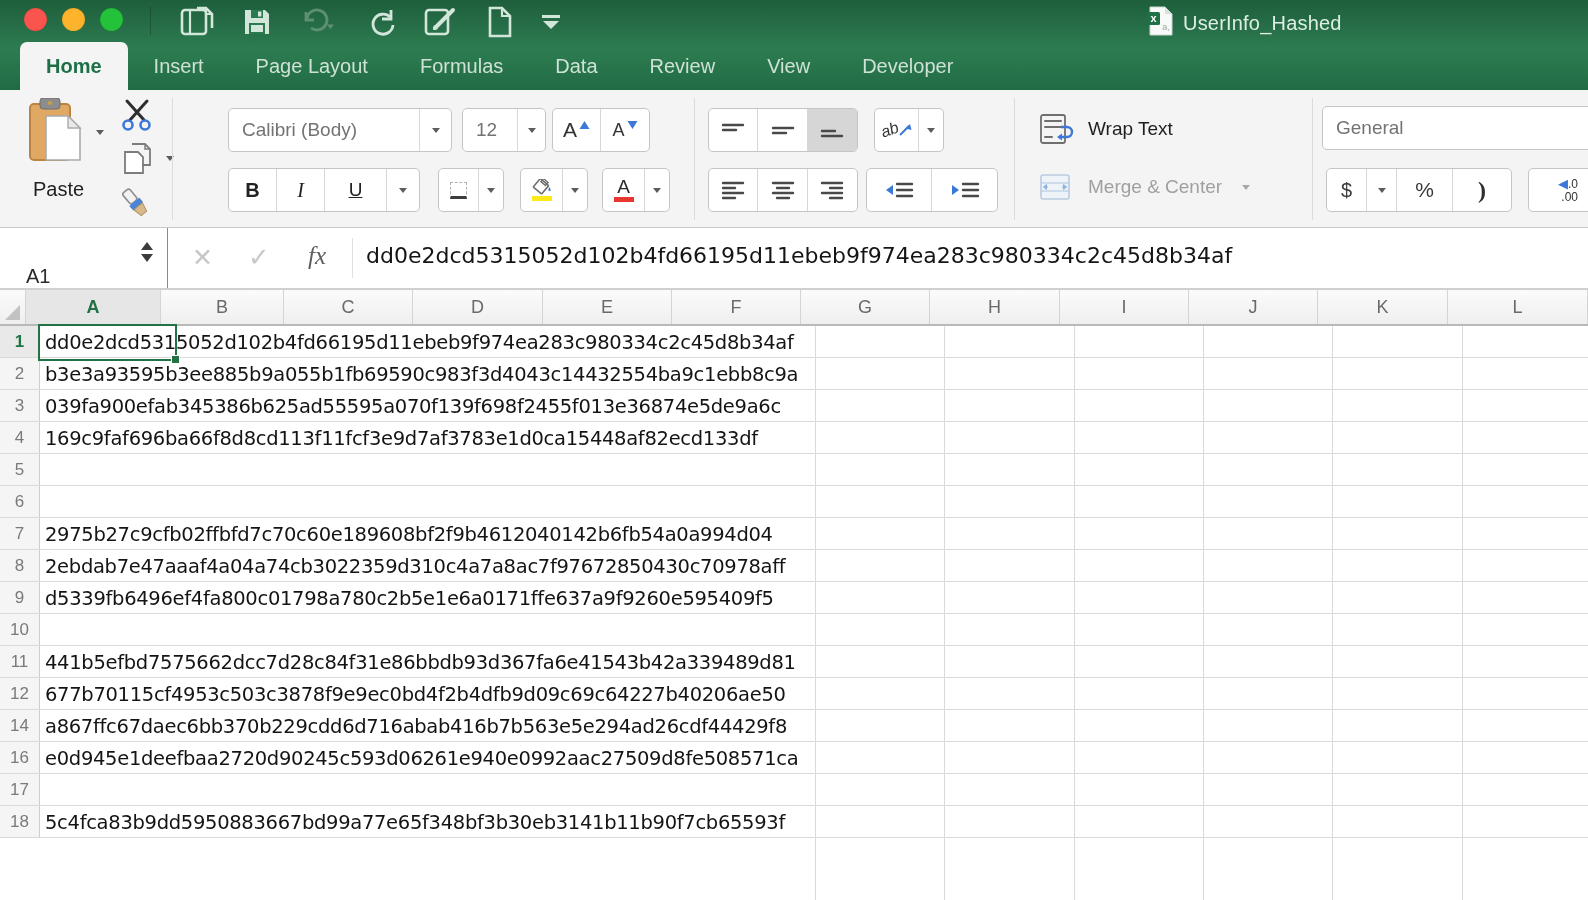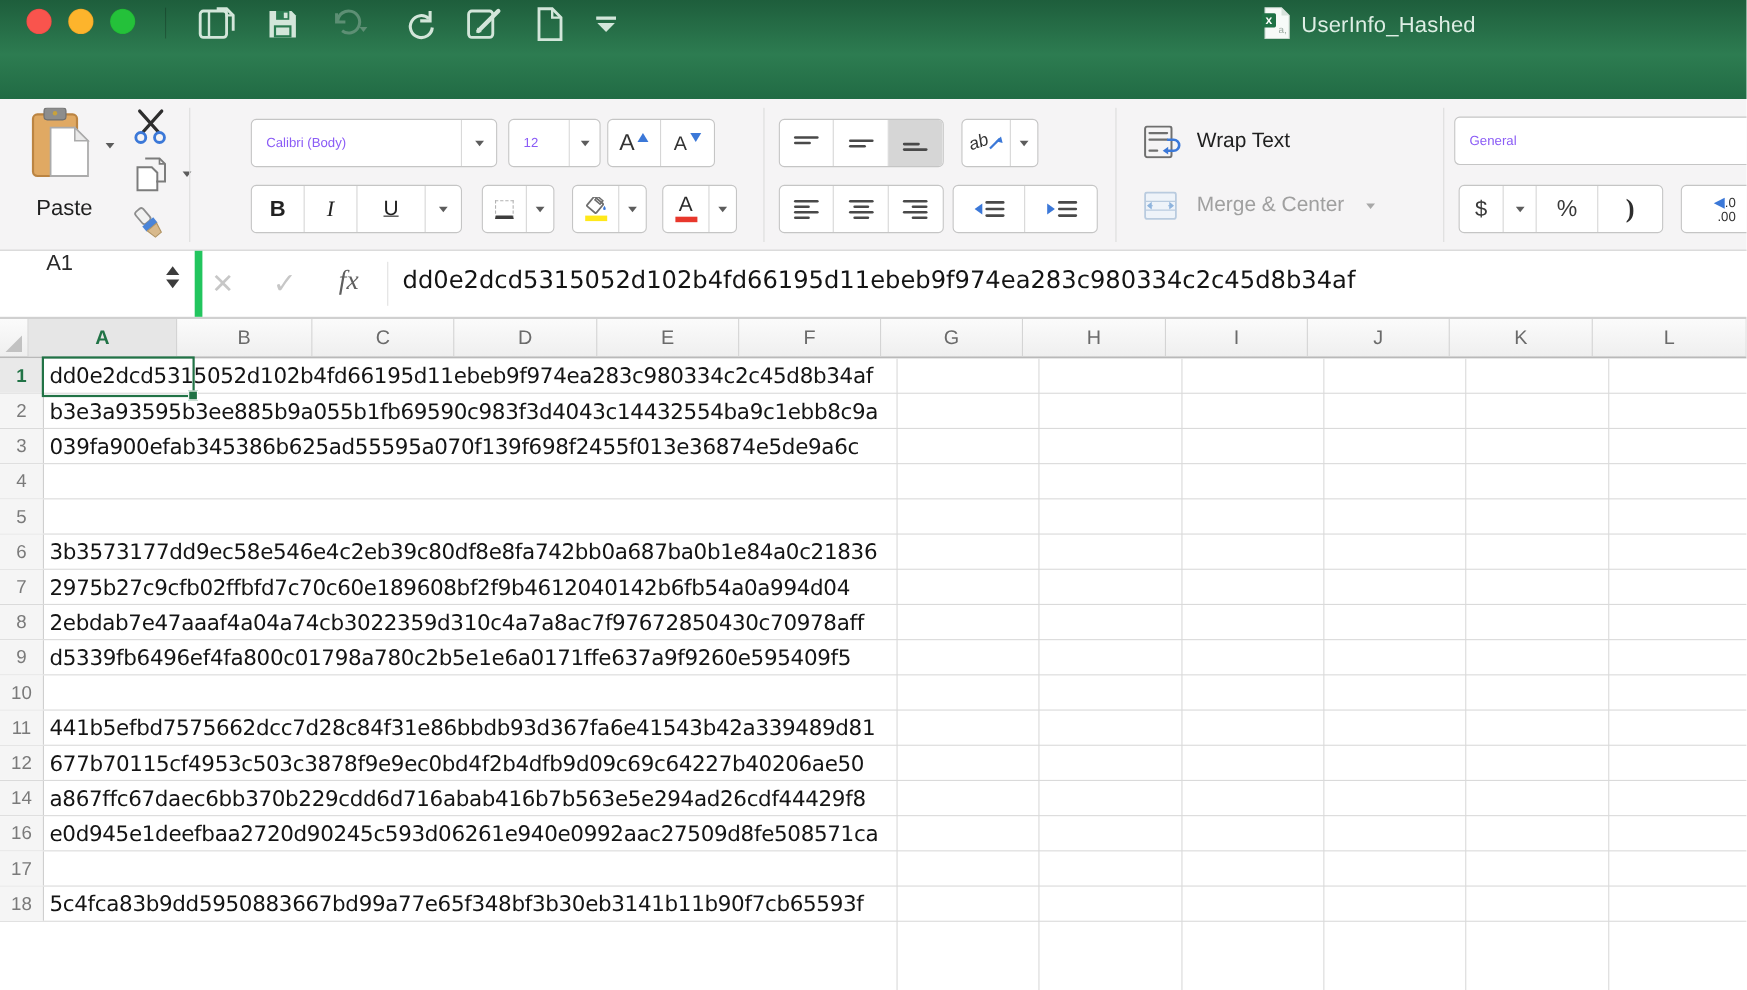--- a/index.html
+++ b/index.html
@@ -30,37 +30,37 @@
   .ribbon { position:absolute; left:0; top:90px; width:1588px; height:138px; background:#f5f4f5; border-bottom:1px solid #c9c9c9; overflow:hidden; }
   .abs { position:absolute; }
   .vdiv { position:absolute; top:8px; height:122px; width:1px; background:#dcdcdc; }
   .rbtn { background:#fff; border:1px solid #c5c5c5; border-radius:5px; display:flex; align-items:center; }
   .segmented { background:#fff; border:1px solid #c5c5c5; border-radius:5px; display:flex; overflow:hidden; height:44px; }
   .seg { display:flex; align-items:center; justify-content:center; border-right:1px solid #d6d6d6; height:100%; }
   .seg:last-child { border-right:none; }
   .seg.on { background:#d6d6d6; }
   .tri { width:0; height:0; border-left:4.5px solid transparent; border-right:4.5px solid transparent; border-top:5.5px solid #5c5c5c; display:inline-block; }
   .combo { background:#fff; border:1px solid #c5c5c5; border-radius:5px; height:44px; display:flex; align-items:center; }
-  .combo .cval { padding-left:13px; font-size:12px; color:#8b5cf6; flex:1; }
+  .combo .cval { padding-left:13px; font-size:19px; color:#737373; flex:1; }
   .combo .carr { width:32px; height:100%; display:flex; align-items:center; justify-content:center; border-left:1px solid #d9d9d9; }
   .biglabel { font-size:19px; color:#1f1f1f; }
   .graylabel { font-size:19px; color:#a0a0a0; }
   .bigA { font-size:21px; color:#333; }
   .redbar { display:block; width:20px; height:5px; background:#e8372c; margin-top:1px; }
   .yellowbar { display:block; width:20px; height:5px; background:#ffe81a; margin-top:1px; }
   .borders-glyph { width:17px; height:17px; border:1.6px dashed #b3b3b3; border-bottom:3px solid #3d3d3d; }
   .fontB { font-weight:700; font-size:20px; color:#222; }
   .fontI { font-family:"Liberation Serif", serif; font-style:italic; font-size:20px; color:#222; }
   .fontU { font-size:19px; color:#222; text-decoration:underline; }
   .dec-stack { font-size:12px; color:#333; line-height:13px; text-align:right; }
   .dec-stack .arrowblue { color:#3b78d8; font-size:13px; }
 
   
   .fbar { position:absolute; left:0; top:228px; width:1588px; height:62px; background:#fff; border-bottom:2px solid #d0d0d0; }
-  .namebox { position:absolute; left:16px; top:0; width:168px; height:60px; border-right:7px solid #22c55e; display:flex; align-items:flex-start; }
+  .namebox { position:absolute; left:0; top:0; width:168px; height:60px; border-right:1px solid #22c55e; display:flex; align-items:flex-end; }
   .namebox .nval { padding-left:26px; font-size:20px; color:#2a2a2a; }
   .stepper { position:absolute; right:14px; top:14px; display:flex; flex-direction:column; gap:4px; }
   .stepper i { display:block; width:0; height:0; border-left:6px solid transparent; border-right:6px solid transparent; }
   .stepper .up { border-bottom:8px solid #3c3c3c; }
   .stepper .dn { border-top:8px solid #3c3c3c; }
   .fb-x { position:absolute; left:192px; top:15px; font-size:25px; color:#c7c7c7; }
   .fb-check { position:absolute; left:248px; top:14px; font-size:26px; color:#c7c7c7; }
   .fb-fx { position:absolute; left:308px; top:14px; font-family:"Liberation Serif", serif; font-style:italic; font-size:25px; color:#5f5f5f; }
   .fb-sep2 { position:absolute; left:352px; top:10px; width:1px; height:40px; background:#e0e0e0; }
   .fb-text { position:absolute; left:366px; top:15px; right:4px; font-family:"DejaVu Sans", sans-serif; font-size:22px; color:#141414; white-space:nowrap; overflow:hidden; }
@@ -155,20 +155,30 @@
               <path d="M4 1 h15 l7 7 v21 h-22 z" fill="#f7faf8" stroke="#c9d8cf"></path>
               <path d="M19 1 v7 h7 z" fill="#d7e2db"></path>
               <rect x="1" y="6" width="13" height="13" rx="1.5" fill="#1f7145"></rect>
               <text x="7.5" y="16" text-anchor="middle" font-family="Liberation Sans, sans-serif" font-weight="bold" font-size="11" fill="#fff">x</text>
               <text x="20" y="24" text-anchor="middle" font-family="Liberation Sans, sans-serif" font-size="9" fill="#9aa8a0">a,</text>
             </svg>
         </span>
         <span class="title-text">UserInfo_Hashed</span>
       </div>
     </div>
+    <div class="tabbar" id="tabbar">
+        <div class="tab active">Home</div>
+        <div class="tab">Insert</div>
+        <div class="tab">Page Layout</div>
+        <div class="tab">Formulas</div>
+        <div class="tab">Data</div>
+        <div class="tab">Review</div>
+        <div class="tab">View</div>
+        <div class="tab">Developer</div>
+      </div>
   </div>
 
   <div class="ribbon">
 
     <div class="abs" style="left:24px; top:8px;">
       <svg width="62" height="70" viewBox="0 0 62 70">
           <rect x="6" y="6" width="40" height="56" rx="4" fill="#e0a963" stroke="#bb8442" stroke-width="2"></rect>
           <rect x="16" y="0" width="20" height="11" rx="3" fill="#8d8d8d" stroke="#6e6e6e"></rect>
           <circle cx="26" cy="5" r="2" fill="#c9a23c"></circle>
           <path d="M22 18 h22 l12 12 v32 h-34 z" fill="#fff" stroke="#ababab" stroke-width="1.6"></path>
@@ -458,27 +468,27 @@
         <div class="grow">
           <div class="rowhead">2</div>
           <span class="hash">b3e3a93595b3ee885b9a055b1fb69590c983f3d4043c14432554ba9c1ebb8c9a</span>
         </div>
         <div class="grow">
           <div class="rowhead">3</div>
           <span class="hash">039fa900efab345386b625ad55595a070f139f698f2455f013e36874e5de9a6c</span>
         </div>
         <div class="grow">
           <div class="rowhead">4</div>
+          <span class="hash">169c9faf696ba66f8d8cd113f11fcf3e9d7af3783e1d0ca15448af82ecd133df</span>
         </div>
         <div class="grow">
           <div class="rowhead">5</div>
         </div>
         <div class="grow">
           <div class="rowhead">6</div>
-          <span class="hash">3b3573177dd9ec58e546e4c2eb39c80df8e8fa742bb0a687ba0b1e84a0c21836</span>
         </div>
         <div class="grow">
           <div class="rowhead">7</div>
           <span class="hash">2975b27c9cfb02ffbfd7c70c60e189608bf2f9b4612040142b6fb54a0a994d04</span>
         </div>
         <div class="grow">
           <div class="rowhead">8</div>
           <span class="hash">2ebdab7e47aaaf4a04a74cb3022359d310c4a7a8ac7f97672850430c70978aff</span>
         </div>
         <div class="grow">

